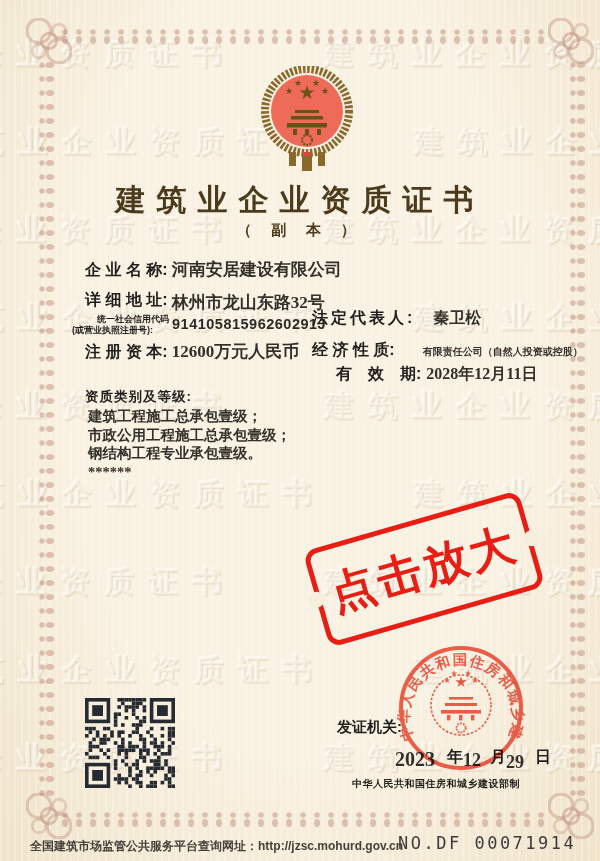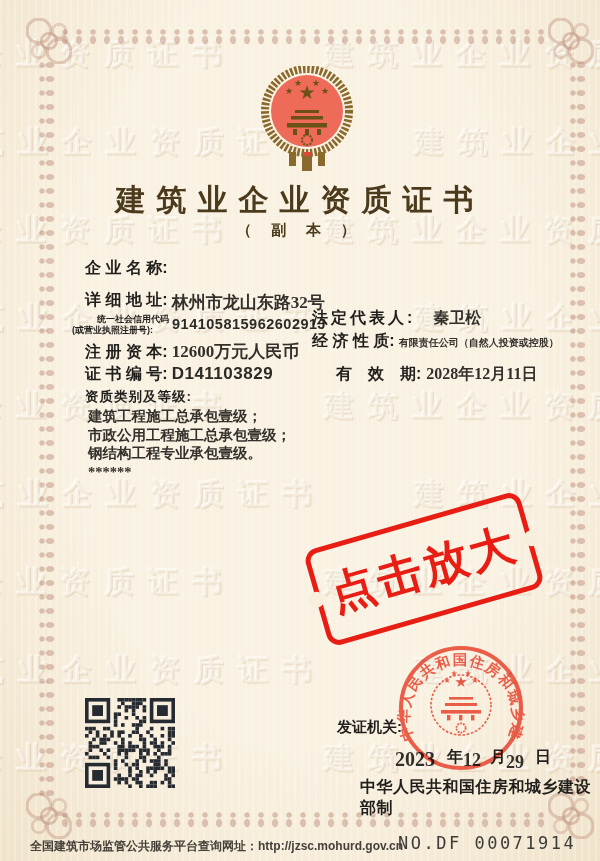--- a/index.html
+++ b/index.html
@@ -62,21 +62,21 @@
   .stamp span{font-family:"Liberation Sans","DejaVu Sans",sans-serif;
     font-size:45px;font-weight:bold;color:#e81e15;letter-spacing:3px;white-space:nowrap;}
   
   .authority{position:absolute;left:337px;top:718px;font-family:"Liberation Sans","DejaVu Sans",sans-serif;
     font-weight:bold;font-size:15px;color:#211f1c;}
   .dateline{position:absolute;left:395px;top:744px;white-space:nowrap;}
   .d-num{font-size:20px;font-weight:bold;color:#33302b;position:relative;top:4px;}
   .d-unit{font-family:"Liberation Sans","DejaVu Sans",sans-serif;font-size:16px;font-weight:bold;color:#211f1c;}
   .u-year{margin-left:12px;} .u-month{margin-left:9px;} .u-day{margin-left:11px;}
   .maker{position:absolute;left:352px;top:777px;font-family:"Liberation Sans","DejaVu Sans",sans-serif;
-    font-weight:bold;font-size:16px;color:#211f1c;letter-spacing:.5px;margin-left:8px;}
+    font-weight:bold;font-size:10px;color:#211f1c;letter-spacing:.5px;}
   .seal{position:absolute;left:394px;top:641px;mix-blend-mode:multiply;opacity:.95;}
   .qr{position:absolute;left:85px;top:698px;}
   
   .footer-query{position:absolute;left:30px;top:838px;font-family:"Liberation Sans","DejaVu Sans",sans-serif;
     font-weight:bold;font-size:12px;color:#45413a;}
   .footer-serial{position:absolute;left:398px;top:833px;font-family:"DejaVu Sans Mono",monospace;
     font-size:17px;color:#3d3c3a;letter-spacing:2.5px;}
 </style>
 </head>
 <body>
@@ -123,20 +123,21 @@
     <rect x="44" y="88" width="10" height="17" fill="#8a692c"></rect>
     <rect x="60" y="86" width="7" height="14" fill="#8a692c"></rect>
     <rect x="45" y="86" width="8" height="4" fill="#d8493c"></rect>
   </svg>
 
   <div class="title">建筑业企业资质证书</div>
   <div class="subtitle">（ 副 本 ）</div>
 
   <div class="row" style="top:258px;">
     <span class="flabel">企 业 名 称:</span>
+    <span class="fvalue" style="margin-left:4px;">河南安居建设有限公司</span>
   </div>
 
   <div class="row" style="top:288px;">
     <span class="flabel">详 细 地 址:</span>
     <span class="fvalue" style="margin-left:4px;position:relative;top:3px;">林州市龙山东路32号</span>
   </div>
 
   <div class="row" style="top:309px;left:72px;">
     <span style="display:inline-block;">
       <span class="tiny-label" style="display:block;margin-left:25px;">统一社会信用代码</span>
@@ -148,29 +149,25 @@
   <div class="row" style="top:308px;left:312px;">
     <span class="flabel" style="letter-spacing:3px;">法定代表人:</span>
     <span class="fvalue" style="font-size:16px;margin-left:18px;">秦卫松</span>
   </div>
 
   <div class="row" style="top:340px;">
     <span class="flabel">注 册 资 本:</span>
     <span class="fvalue" style="margin-left:4px;">12600万元人民币</span>
   </div>
 
-  <div class="row" style="top:331px;left:312px;">
+  <div class="row" style="top:340px;left:312px;gap:24px;">
     <span class="flabel">经 济 性 质:</span>
     <span class="small-val" style="margin-left:4px;">有限责任公司（自然人投资或控股）</span>
   </div>
 
-  <div class="row" style="top:364px;">
-    <span class="flabel">证 书 编 号:</span>
-    <span class="print-val" style="font-size:17px;margin-left:4px;">D141103829</span>
-  </div>
 
   <div class="row" style="top:364px;left:312px;margin-left:24px;">
     <span class="flabel">有　效　期:</span>
     <span class="fvalue" style="font-size:16px;margin-left:5px;">2028年12月11日</span>
   </div>
 
   <div class="qual-head">资质类别及等级:</div>
   <div class="qual-list">
       <div>建筑工程施工总承包壹级；</div>
       <div>市政公用工程施工总承包壹级；</div>

